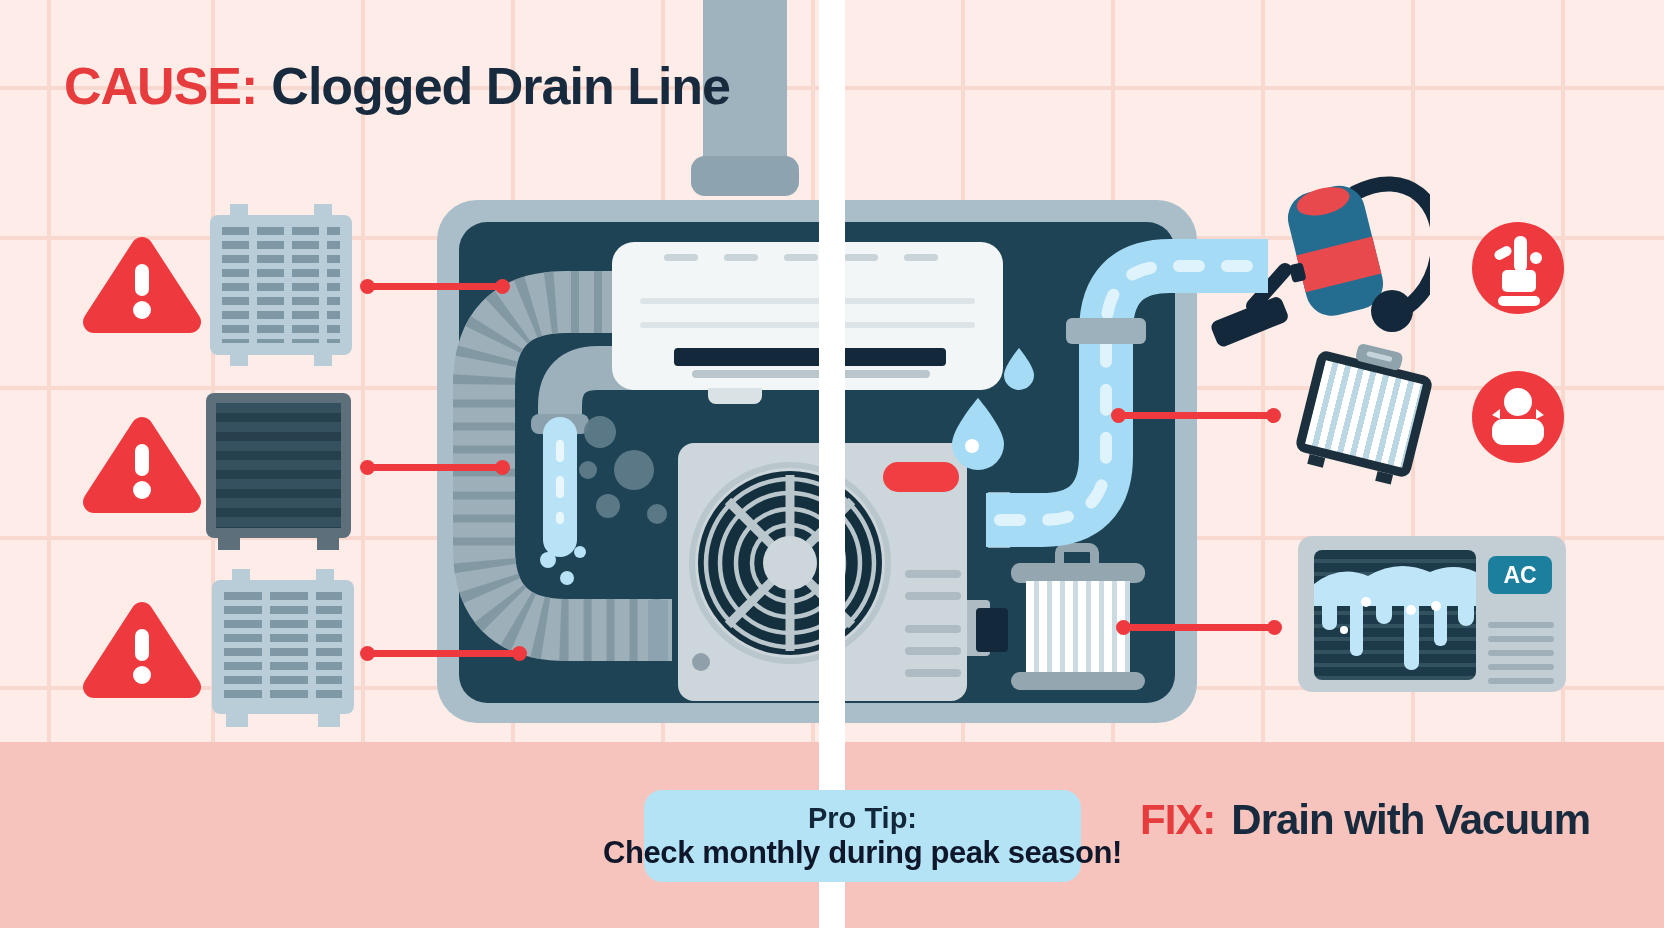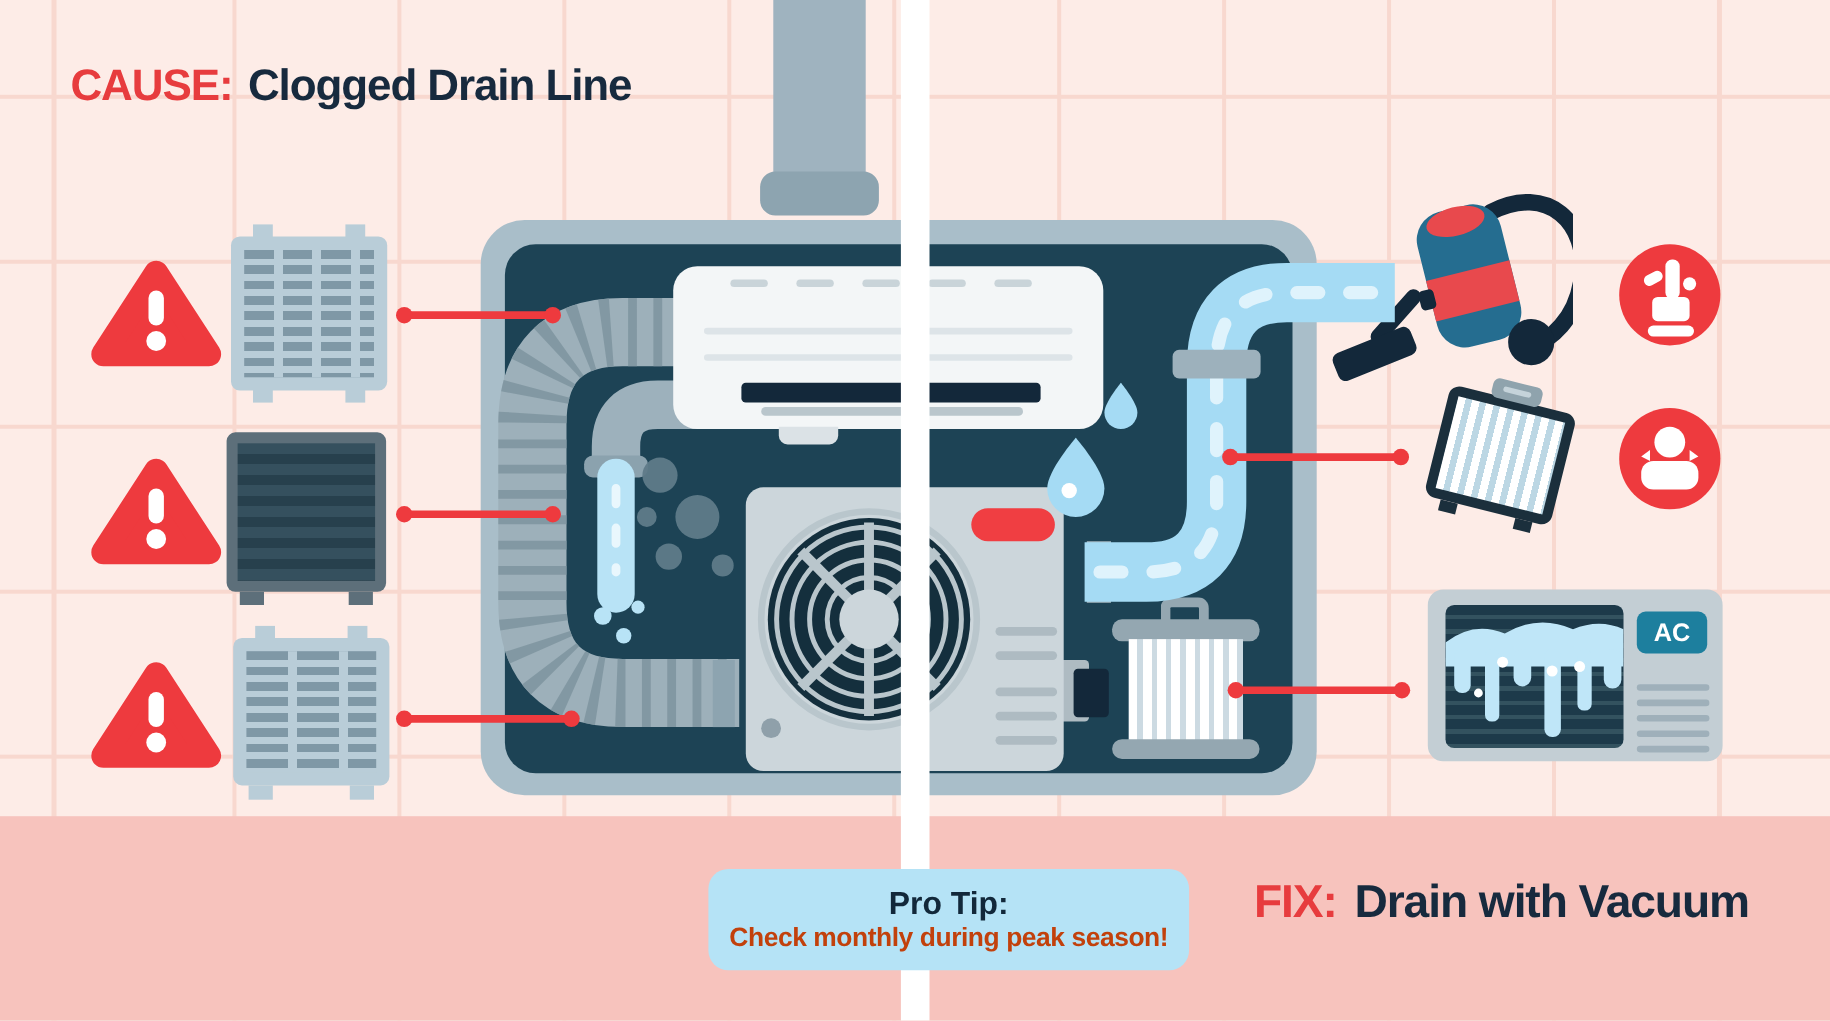--- a/index.html
+++ b/index.html
@@ -9,32 +9,32 @@
 
   
   #tile-grid{left:0;top:0;width:1664px;height:928px;
     background-image:
       repeating-linear-gradient(90deg, transparent 0 146px, #f8d8cf 146px 150px),
       repeating-linear-gradient(0deg,  transparent 0 146px, #f8d8cf 146px 150px);
     background-position:65px 0, 0 58px;}
   #bottom-band{left:0;top:742px;width:1664px;height:186px;background:#f7c3bd;}
 
   
-  #main-title{left:64px;top:56px;font-size:40px;font-weight:bold;letter-spacing:-1px;white-space:nowrap;}
+  #main-title{left:64px;top:56px;font-size:52px;font-weight:bold;letter-spacing:-1px;white-space:nowrap;}
   #main-title .red{color:#e73c3e;margin-right:14px;}
   #main-title .navy{color:#172a3e;}
   #fix-title{left:1140px;top:796px;font-size:42px;font-weight:bold;letter-spacing:-1px;white-space:nowrap;}
   #fix-title .red{color:#e73c3e;margin-right:16px;}
   #fix-title .navy{color:#172a3e;}
 
   
   #pro-tip{left:644px;top:790px;width:437px;height:92px;background:#b5e3f6;border-radius:18px;
            display:flex;flex-direction:column;align-items:center;justify-content:center;z-index:40;}
   #pro-tip .l1{font-size:29px;font-weight:bold;color:#12283a;}
-  #pro-tip .l2{font-size:24px;font-weight:bold;color:#c2410c;letter-spacing:-0.4px;white-space:nowrap;}
+  #pro-tip .l2{font-size:31px;font-weight:bold;color:#0f172a;letter-spacing:-0.4px;white-space:nowrap;}
 
   
   #divider{left:819px;top:0;width:26px;height:928px;background:#ffffff;z-index:30;}
 
   
   #top-pipe{left:703px;top:0;width:84px;height:182px;background:#9fb3bf;}
   #top-pipe-flange{left:691px;top:156px;width:108px;height:40px;background:#8da4b0;border-radius:14px;}
 
   
   #panel-frame{left:437px;top:200px;width:760px;height:523px;background:#a9bec9;border-radius:40px;}

